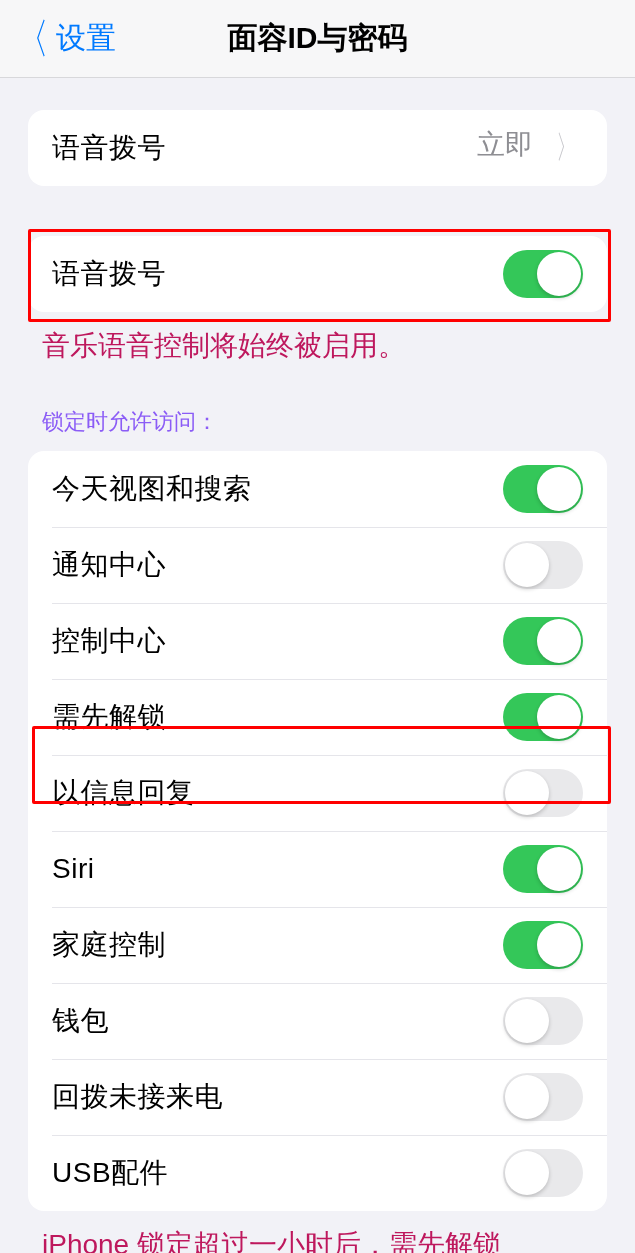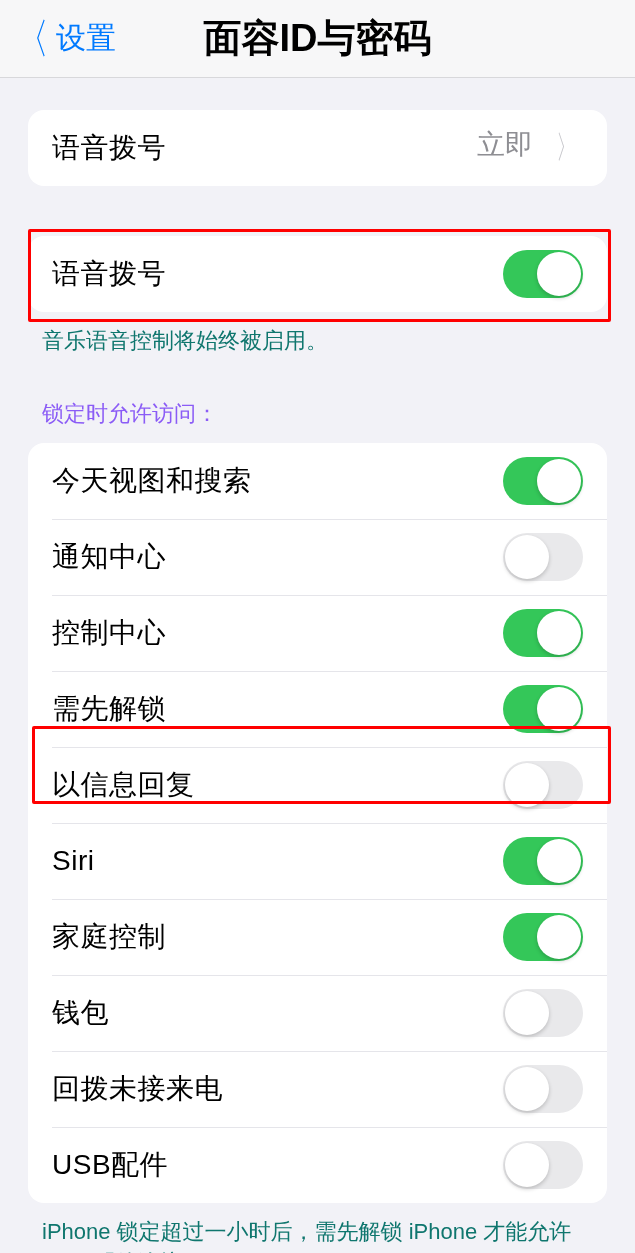--- a/index.html
+++ b/index.html
@@ -35,21 +35,21 @@
     .back-chevron {
       font-size: 42px;
       font-weight: 500;
       margin-right: 2px;
       line-height: 1;
       transform: scaleX(0.75);
     }
     .nav-title {
       width: 100%;
       text-align: center;
-      font-size: 38px;
+      font-size: 30px;
       font-weight: 600;
       color: #000;
     }
     .content {
       padding: 0;
     }
     .section {
       background: #fff;
       border-radius: 16px;
       margin: 0 28px;
@@ -117,22 +117,22 @@
       background: #fff;
       box-shadow: 0 2px 4px rgba(0,0,0,0.2);
     }
     .toggle.on .toggle-knob {
       right: 2px;
     }
     .toggle.off .toggle-knob {
       left: 2px;
     }
     .footer-text {
-      color: #0f766e;
-      font-size: 22px;
+      color: #be185d;
+      font-size: 28px;
       padding: 14px 42px 0;
       line-height: 1.4;
     }
     .header-text {
       color: #8b5cf6;
       font-size: 22px;
       padding: 0 42px 14px;
     }
     .highlight {
       border: 3px solid #ff0000;

